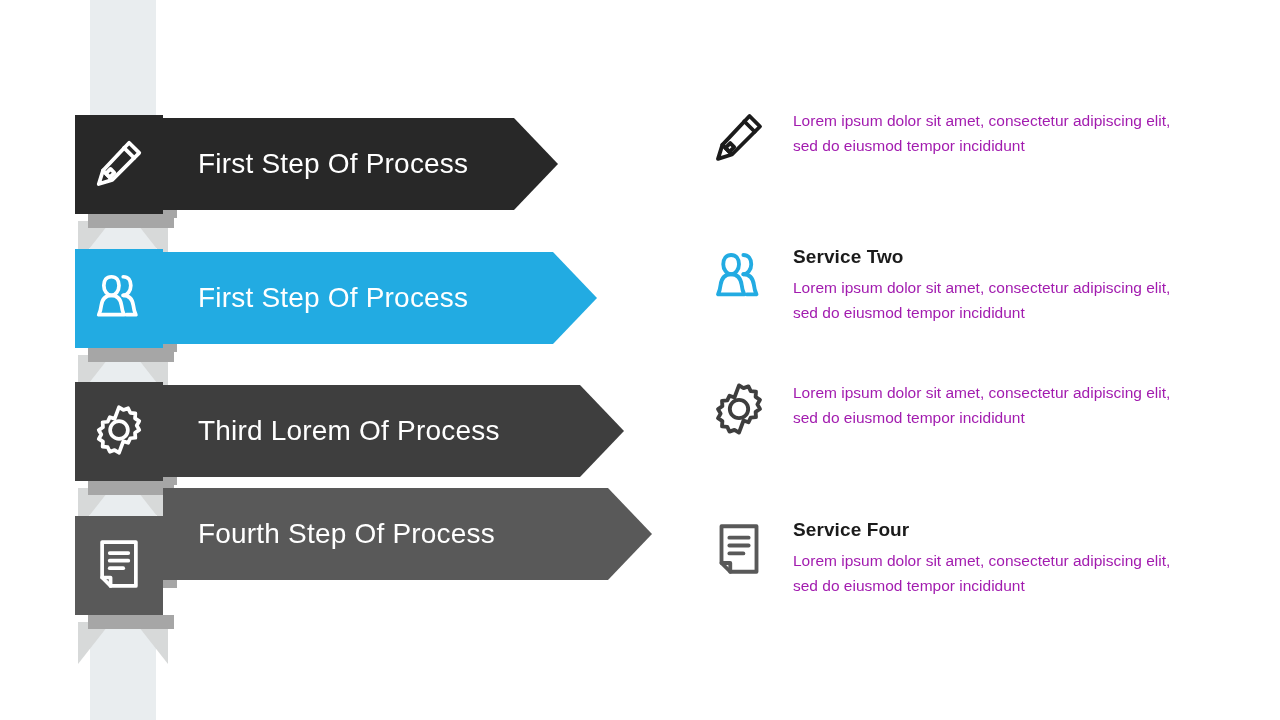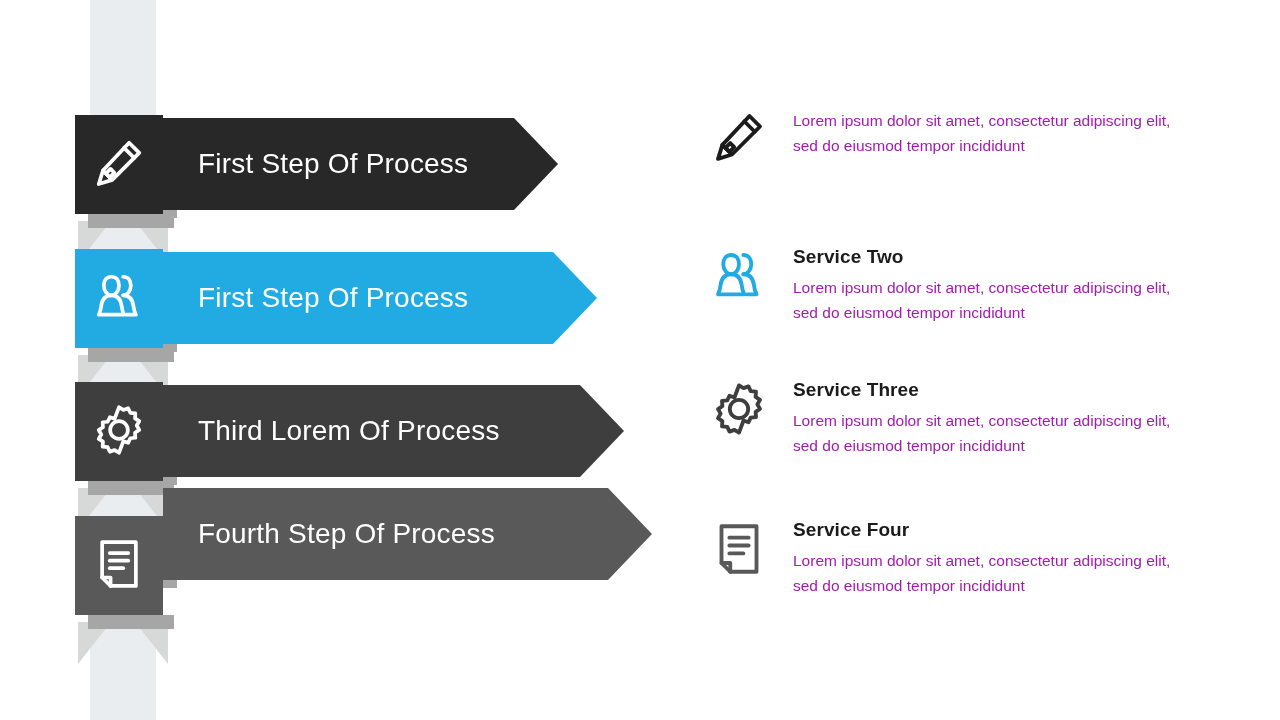--- a/index.html
+++ b/index.html
@@ -190,21 +190,20 @@
      </div>
       </div>
       <div class="svc" style="top: 380px;">
         <div class="svc-icon">
         <span><svg viewBox="0 0 64 64" width="56" height="56" fill="none" stroke="#3e3e3e" stroke-width="4.4" stroke-linejoin="round" stroke-linecap="round">
         <path d="M32 5 l5.2 3.2 5.6-2 2.6 5.4 6 0.6 -0.4 6 5 3.3 -3 5.2 3 5.2 -5 3.3 0.4 6 -6 0.6 -2.6 5.4 -5.6-2 L32 59 l-5.2-3.2 -5.6 2 -2.6-5.4 -6-0.6 0.4-6 -5-3.3 3-5.2 -3-5.2 5-3.3 -0.4-6 6-0.6 2.6-5.4 5.6 2 Z"></path>
         <circle cx="32" cy="32" r="10.5"></circle>
       </svg></span>
      </div>
      <div class="svc-text">
-        <p class="svc-title">Service Three</p>
         <p class="svc-desc">Lorem ipsum dolor sit amet, consectetur adipiscing elit, sed do eiusmod tempor incididunt</p>
      </div>
       </div>
       <div class="svc" style="top: 520px;">
         <div class="svc-icon">
         <span><svg viewBox="0 0 64 64" width="56" height="56" fill="none" stroke="#595959" stroke-width="4.4" stroke-linejoin="round" stroke-linecap="round">
         <path d="M12 6 h40 v52 H22 L12 48 Z"></path>
         <path d="M12 48 h10 v10"></path>
         <path d="M21 19 h22"></path>
         <path d="M21 28 h22"></path>

